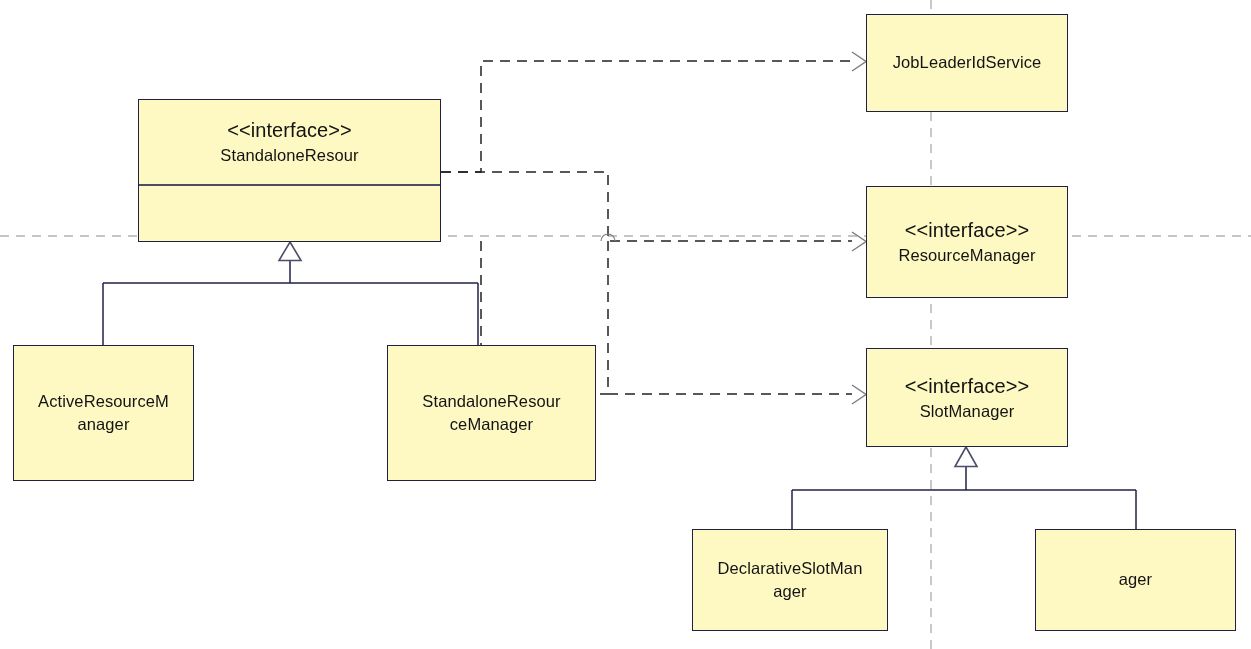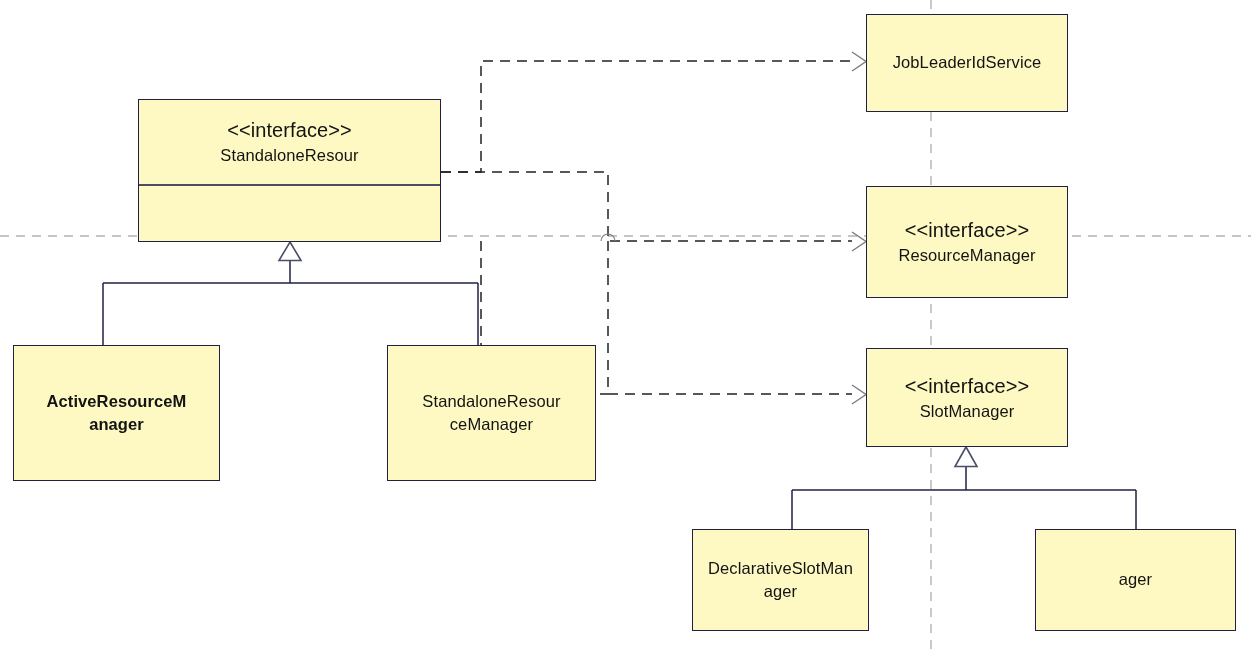--- a/index.html
+++ b/index.html
@@ -142,35 +142,35 @@
     </div>
   </div>
 
   <div class="node plain" style="left:866px; top:348px; width:202px; height:99px;">
     <div class="title-area">
       <div class="stereotype">&lt;&lt;interface&gt;&gt;</div>
       <div class="cls-name">SlotManager</div>
     </div>
   </div>
 
-  <div class="node plain" style="left:13px; top:345px; width:207px; height:136px;font-weight:bold;">
+  <div class="node plain" style="left:13px; top:345px; width:181px; height:136px;">
     <div class="title-area">
       <div class="cls-name">ActiveResourceM</div>
       <div class="cls-name">anager</div>
     </div>
   </div>
 
   <div class="node plain" style="left:387px; top:345px; width:209px; height:136px;">
     <div class="title-area">
       <div class="cls-name">StandaloneResour</div>
       <div class="cls-name">ceManager</div>
     </div>
   </div>
 
-  <div class="node plain" style="left:692px; top:529px; width:177px; height:102px;">
+  <div class="node plain" style="left:692px; top:529px; width:196px; height:102px;">
     <div class="title-area">
       <div class="cls-name">DeclarativeSlotMan</div>
       <div class="cls-name">ager</div>
     </div>
   </div>
 
   <div class="node plain" style="left:1035px; top:529px; width:201px; height:102px;">
     <div class="title-area">
       <div class="cls-name">ager</div>
     </div>

